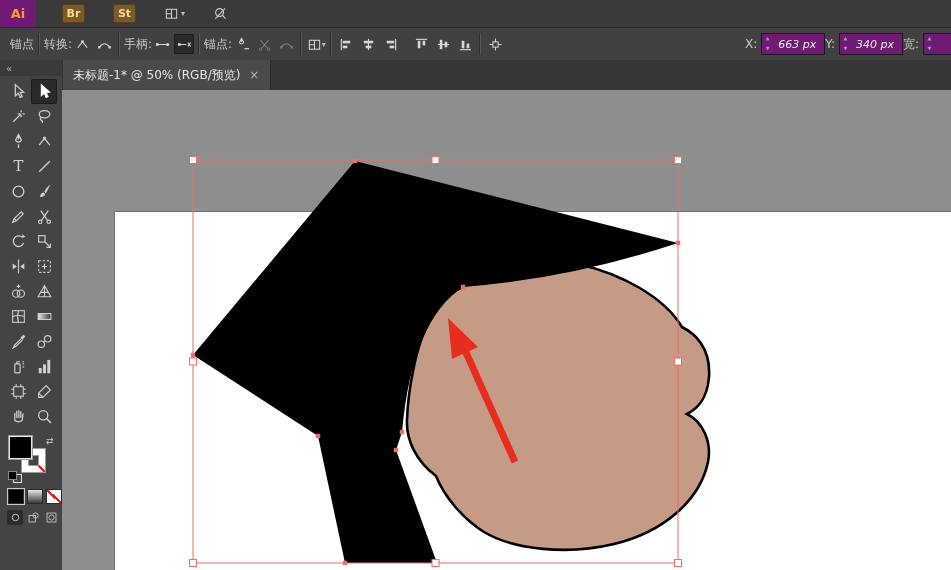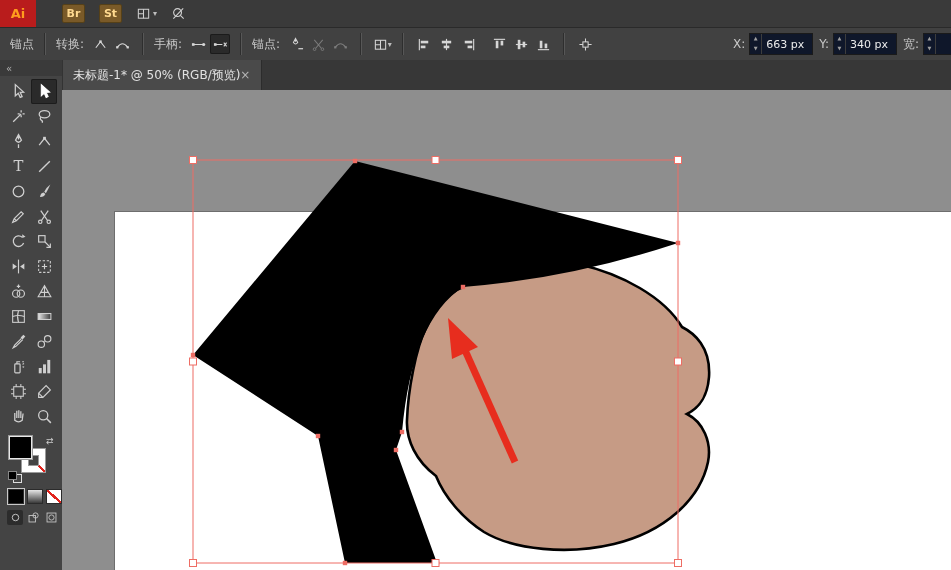--- a/index.html
+++ b/index.html
@@ -1,56 +1,56 @@
 <!DOCTYPE html>
 <html><head>
 <meta charset="utf-8">
 <style>
   html,body{margin:0;padding:0;background:#222;}
   .app{position:relative;width:951px;height:570px;overflow:hidden;background:#3f3f3f;
        font-family:"DejaVu Sans","Liberation Sans",sans-serif;user-select:none;}
   
   .menubar{position:absolute;top:0;left:0;right:0;height:27px;background:#3a3a3a;
            border-bottom:1px solid #2a2a2a;display:flex;align-items:center;color:#d8d8d8;font-size:12px;}
-  .ai-logo{width:36px;height:27px;background:#b91c1c;color:#ff9c1e;font-weight:bold;
+  .ai-logo{width:36px;height:27px;background:#701a75;color:#ff9c1e;font-weight:bold;
            display:flex;align-items:center;justify-content:center;font-size:13px;}
   .menu-items{display:flex;align-items:center;}
   .menu-item{padding:0 9px;line-height:27px;white-space:nowrap;cursor:default;}
-  .mb-right{display:flex;align-items:center;gap:14px;margin-left:26px;}
+  .mb-right{display:flex;align-items:center;gap:28px;margin-left:26px;}
   .badge{width:21px;height:17px;border-radius:2px;background:#7a5a28;border:1px solid #554018;
          color:#ffd98f;font-size:11px;font-weight:bold;display:flex;align-items:center;justify-content:center;}
   .mb-icon{display:flex;align-items:center;gap:2px;color:#cfcfcf;}
   .mb-icon svg{width:15px;height:15px;}
   .caret{font-size:8px;color:#bdbdbd;}
   
   .controlbar{position:absolute;top:28px;left:0;right:0;height:32px;background:#414141;
-              border-bottom:1px solid #282828;display:flex;align-items:center;gap:6px;
+              border-bottom:1px solid #282828;display:flex;align-items:center;
               padding-left:10px;font-size:12px;color:#c9c9c9;overflow:hidden;}
   .cb-sep{width:1px;height:22px;background:#2e2e2e;border-right:1px solid #575757;margin:0 4px;flex:none;}
   .cb-label{white-space:nowrap;flex:none;}
   .iconrow{display:flex;align-items:center;gap:2px;flex:none;}
   .icon-btn{width:20px;height:20px;border-radius:2px;display:flex;align-items:center;justify-content:center;
             color:#d6d6d6;flex:none;}
   .icon-btn svg{width:15px;height:15px;}
   .icon-btn.active{background:#2a2a2a;box-shadow:inset 0 0 0 1px #1b1b1b;}
   .icon-btn.disabled{color:#7b7b7b;}
   .icon-btn.gapL{margin-left:9px;}
   .stepper{display:flex;align-items:center;gap:4px;flex:none;}
-  .stepper .box{display:flex;align-items:stretch;height:20px;width:62px;background:#0f172a;
-                border:1px solid #1a1a1a;}
+  .stepper .box{display:flex;align-items:stretch;height:20px;width:62px;background:#701a75;
+                border:1px solid #1a1a1a;font-style:italic;}
   .spin{width:11px;display:flex;flex-direction:column;border-right:1px solid #3d3d3d;color:#9f9f9f;}
   .spin span{flex:1;font-size:5px;line-height:9px;text-align:center;}
   .box .val{flex:1;display:flex;align-items:center;padding-left:4px;color:#ececec;font-size:11px;white-space:nowrap;}
   .wcut .box{width:46px;}
   .wcut{margin-right:-20px;}
   
   .tabstrip{position:absolute;top:60px;left:62px;right:0;height:30px;background:#373737;
             border-bottom:1px solid #2a2a2a;display:flex;align-items:stretch;}
   .tab{background:#4a4a4a;color:#e2e2e2;font-size:12px;display:flex;align-items:center;
-       padding:0 11px;border-right:1px solid #2c2c2c;}
+       padding:0 11px;gap:9px;border-right:1px solid #2c2c2c;}
   .tab-close{color:#b4b4b4;font-size:12px;}
   
   .side{position:absolute;top:60px;left:0;width:62px;bottom:0;background:#444444;border-right:1px solid #333;}
   .side-header{height:16px;background:#3a3a3a;color:#b0b0b0;font-size:10px;display:flex;
                align-items:center;padding-left:6px;}
   .tools{display:grid;grid-template-columns:1fr 1fr;padding:3px 5px 0;}
   .tool{height:25px;display:flex;align-items:center;justify-content:center;color:#cfcfcf;border-radius:2px;}
   .tool svg{width:17px;height:17px;}
   .tool.active{background:#2a2a2a;color:#ffffff;box-shadow:inset 0 0 0 1px #1c1c1c;}
   .swatches{position:relative;width:46px;height:48px;margin:6px 0 0 8px;}

